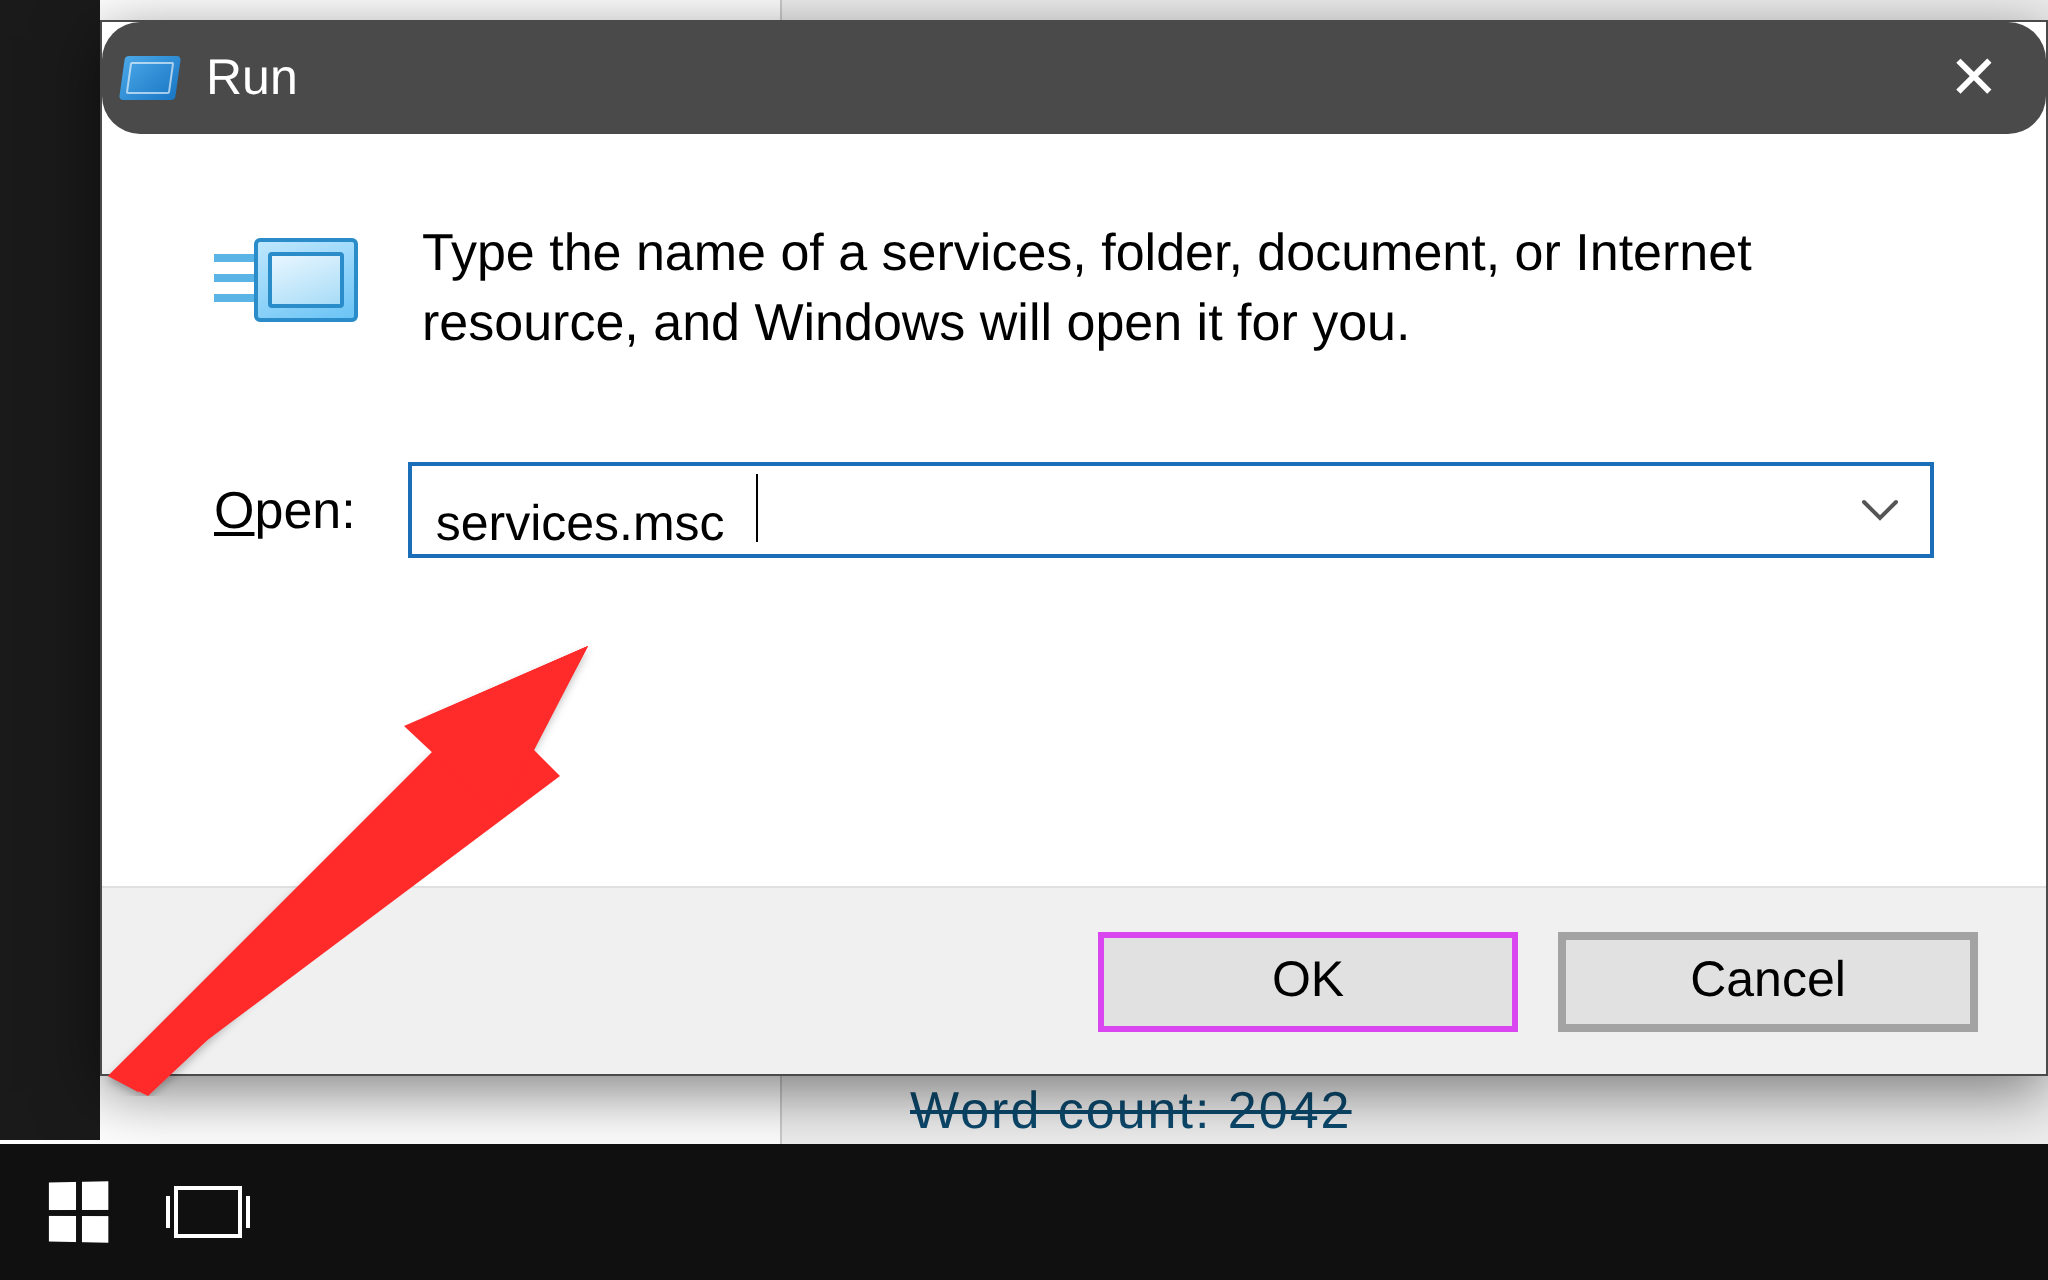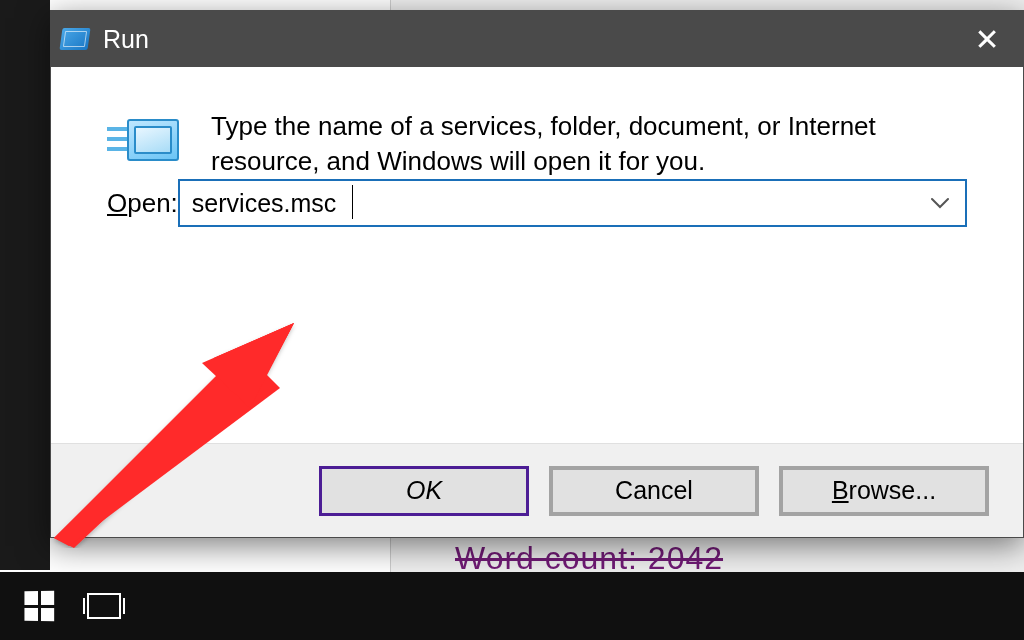--- a/index.html
+++ b/index.html
@@ -37,22 +37,22 @@
       top: 0;
       width: 640px;
       height: 575px;
       background: #efefef;
       border-left: 1px solid #ccc;
     }
     .back-panel-text {
       position: absolute;
       left: 455px;
       top: 540px;
-      color: #701a75;
-      font-size: 32px;
+      color: #0c4a6e;
+      font-size: 26px;
       text-decoration: line-through;
       letter-spacing: 1px;
     }
     .taskbar {
       position: absolute;
       left: 0;
       bottom: 0;
       width: 1024px;
       height: 68px;
       background: #101010;
@@ -124,20 +124,21 @@
     }
     .titlebar {
       height: 56px;
       background: #4a4a4a;
       display: flex;
       align-items: center;
       padding-left: 10px;
       color: #fff;
       font-size: 25px;
       font-weight: 400;
+      border-radius: 19px;
     }
     .titlebar-icon {
       width: 28px;
       height: 22px;
       margin-right: 14px;
       position: relative;
       background: linear-gradient(135deg, #4aa8e8, #1976c4);
       border-radius: 2px;
       transform: skewX(-8deg);
     }
@@ -205,35 +206,37 @@
       box-shadow: 0 10px 0 #5ab4e6, 0 20px 0 #5ab4e6;
     }
     .description-text {
       font-size: 26px;
       color: #000;
       line-height: 1.35;
     }
     .input-row {
       display: flex;
       align-items: center;
+      margin-top: 52px;
+      gap: 26px;
     }
     .open-label {
       font-size: 26px;
       color: #000;
     }
     .open-label .ul {
       text-decoration: underline;
     }
     .combo {
       flex: 1;
       height: 48px;
       border: 2px solid #1a6fb8;
       background: #fff;
       display: flex;
-      align-items: center;
+      align-items: flex-end;
       padding: 0 12px;
       position: relative;
     }
     .combo input {
       border: none;
       outline: none;
       font-size: 25px;
       font-family: inherit;
       width: 100%;
       background: transparent;
@@ -279,22 +282,21 @@
       min-width: 210px;
       height: 50px;
       background: #e1e1e1;
       border: 4px solid #a3a3a3;
       font-size: 25px;
       font-family: inherit;
       cursor: pointer;
       color: #000;
     }
     .dlg-btn.primary {
-      border: 3px solid #4c1d95;
-      font-style: italic;
+      border: 3px solid #d946ef;
     }
     .dlg-btn .ul {
       text-decoration: underline;
     }
     .annotation-arrow {
       position: absolute;
       left: 44px;
       top: 308px;
       width: 260px;
       height: 240px;
@@ -339,21 +341,20 @@
               <path d="M1 2 L9 10 L17 2" stroke="#555" stroke-width="2" fill="none" stroke-linecap="round"></path>
             </svg>
         </div>
       </div>
     </div>
   </div>
 
   <div class="button-row">
     <button class="dlg-btn primary">OK</button>
     <button class="dlg-btn">Cancel</button>
-    <button class="dlg-btn"><span class="ul">B</span><span>rowse...</span></button>
   </div>
 </div>
 
 <svg class="annotation-arrow" viewBox="0 0 260 240">
   <defs>
     <filter id="sh" x="-20%" y="-20%" width="140%" height="140%">
       <feDropShadow dx="0" dy="2" stdDeviation="2" flood-color="rgba(0,0,0,0.25)"></feDropShadow>
     </filter>
   </defs>
   <polygon points="10,230 180,60 210,90 250,15 170,50 200,80 30,240" fill="#ff2a2a" filter="url(#sh)"></polygon>

